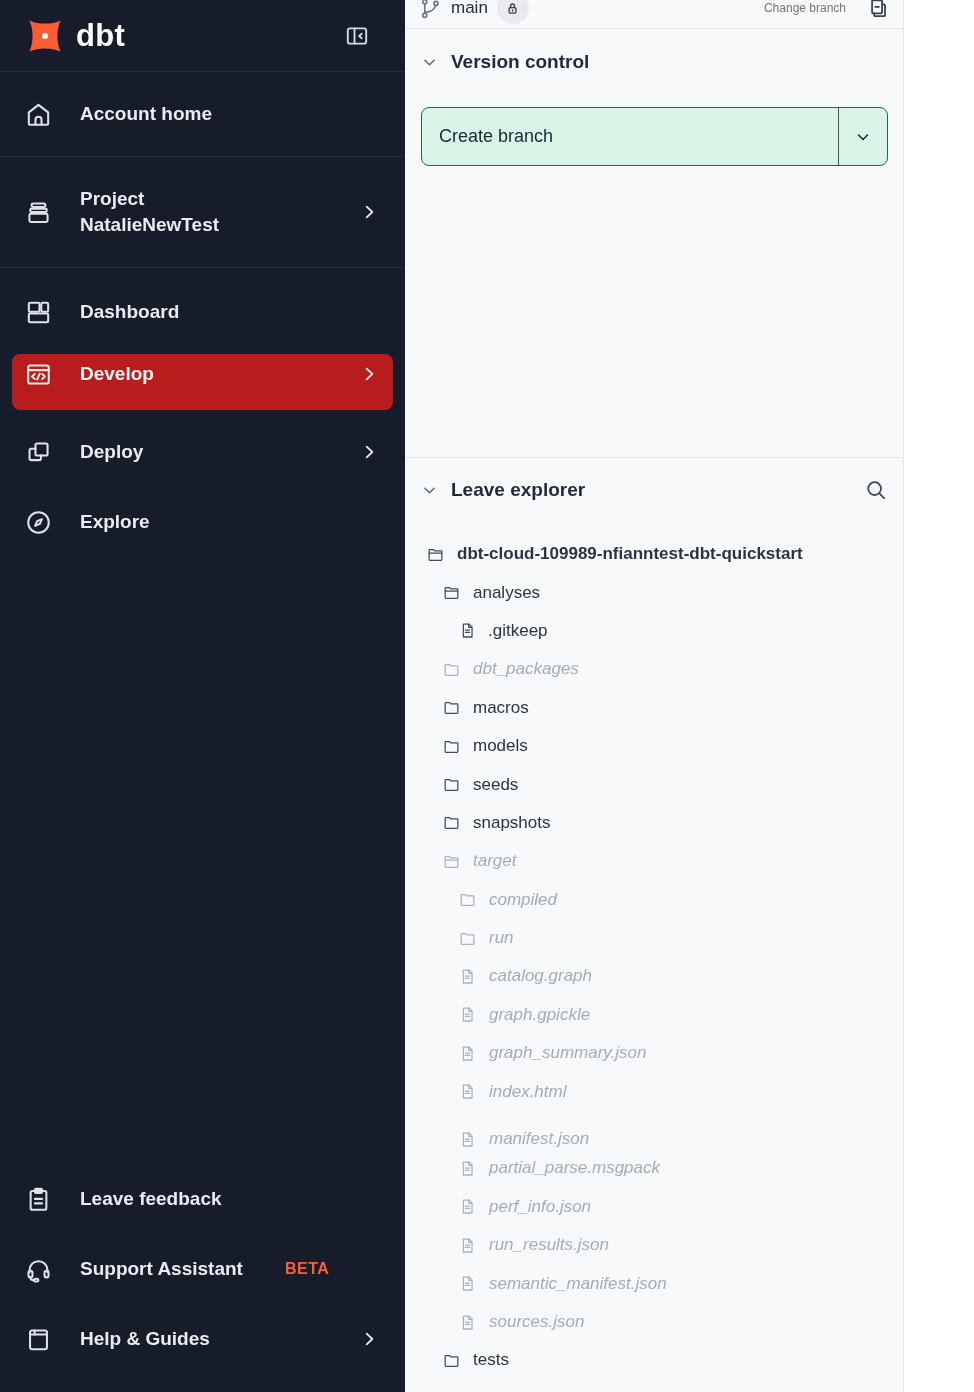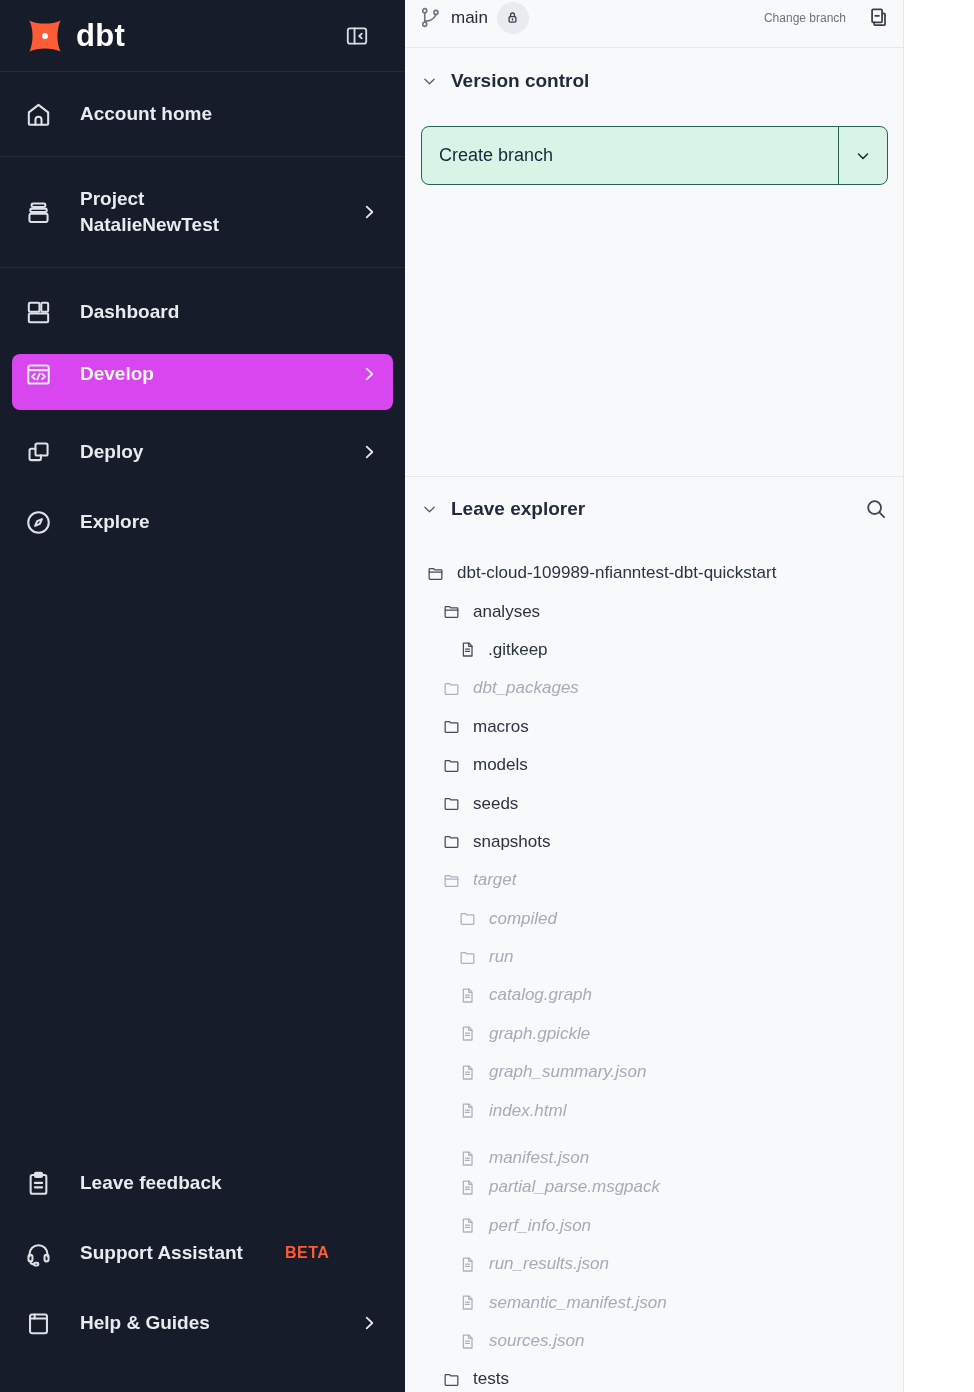--- a/index.html
+++ b/index.html
@@ -37,43 +37,43 @@
     cursor: pointer;
   }
   .nav-item .nav-icon { color: #DEE2E7; flex-shrink: 0; }
   .nav-item .chev { margin-left: auto; color: #E9EBEE; }
   .row-account { height: 84px; }
   .row-project { height: 110px; }
   .project-lines { display: flex; flex-direction: column; gap: 2px; line-height: 1.25; }
 
   .nav-main { padding-top: 9px; }
   .nav-item.active {
-    background: #d946ef;
+    background: #b91c1c;
     border-radius: 8px;
     margin: 7px 12px;
     padding: 0 14px 16px 12px;
     height: 56px;
     color: #F2F6F4;
   }
   .nav-item.active .nav-icon { color: #DCEAE3; }
 
-  .sb-footer { margin-top: auto; padding-bottom: 34px; }
+  .sb-footer { margin-top: auto; padding-bottom: 18px; }
   .beta-badge {
     color: #FF5C35; font-size: 16px; font-weight: 700;
     margin-left: 15px; letter-spacing: 0.5px;
   }
 
   
   .panel {
     width: 498px; flex-shrink: 0;
     background: #F8F9FB;
     display: flex; flex-direction: column;
   }
   .topbar {
-    height: 48px; flex-shrink: 0;
+    height: 29px; flex-shrink: 0;
     border-bottom: 1px solid #E4E7EB;
     display: flex; align-items: center;
     padding: 0 13px 12px 14px;
   }
   .branch-icon { color: #6A7482; }
   .branch-name { font-size: 17px; color: #232D3B; margin-left: 9px; }
   .lock-pill {
     width: 32px; height: 32px; border-radius: 50%;
     background: #E9EBEF; margin-left: 9px;
     display: flex; align-items: center; justify-content: center;
@@ -338,21 +338,21 @@
       </span>
       <span>Leave explorer</span>
       <span class="search-btn">
         <svg width="24" height="24" viewBox="0 0 24 24" fill="none" stroke="currentColor" stroke-width="1.8" stroke-linecap="round" stroke-linejoin="round">
           <circle cx="10.6" cy="10.6" r="6.4"></circle>
           <path d="M15.4 15.4l4.7 4.7"></path>
         </svg>
       </span>
     </div>
     <div class="tree" id="file-tree">
-        <div class="tree-row" style="padding-left: 5px;">
+        <div class="tree-row" style="padding-left: 5px; font-weight: bold;">
           <span class="tree-icon">
             <svg width="19" height="19" viewBox="0 0 24 24" fill="none" stroke="currentColor" stroke-width="1.6" stroke-linecap="round" stroke-linejoin="round">
               <path d="M4 18.4V6.6a.9.9 0 0 1 .9-.9h4.5l1.7 1.7h8a.9.9 0 0 1 .9.9v10.1a.9.9 0 0 1-.9.9H4.9a.9.9 0 0 1-.9-.9z"></path>
               <path d="M4 10.2h16"></path>
             </svg>
           </span>
           <span>dbt-cloud-109989-nfianntest-dbt-quickstart</span>
         </div>
         <div class="tree-row" style="padding-left: 21px;">
           <span class="tree-icon">

